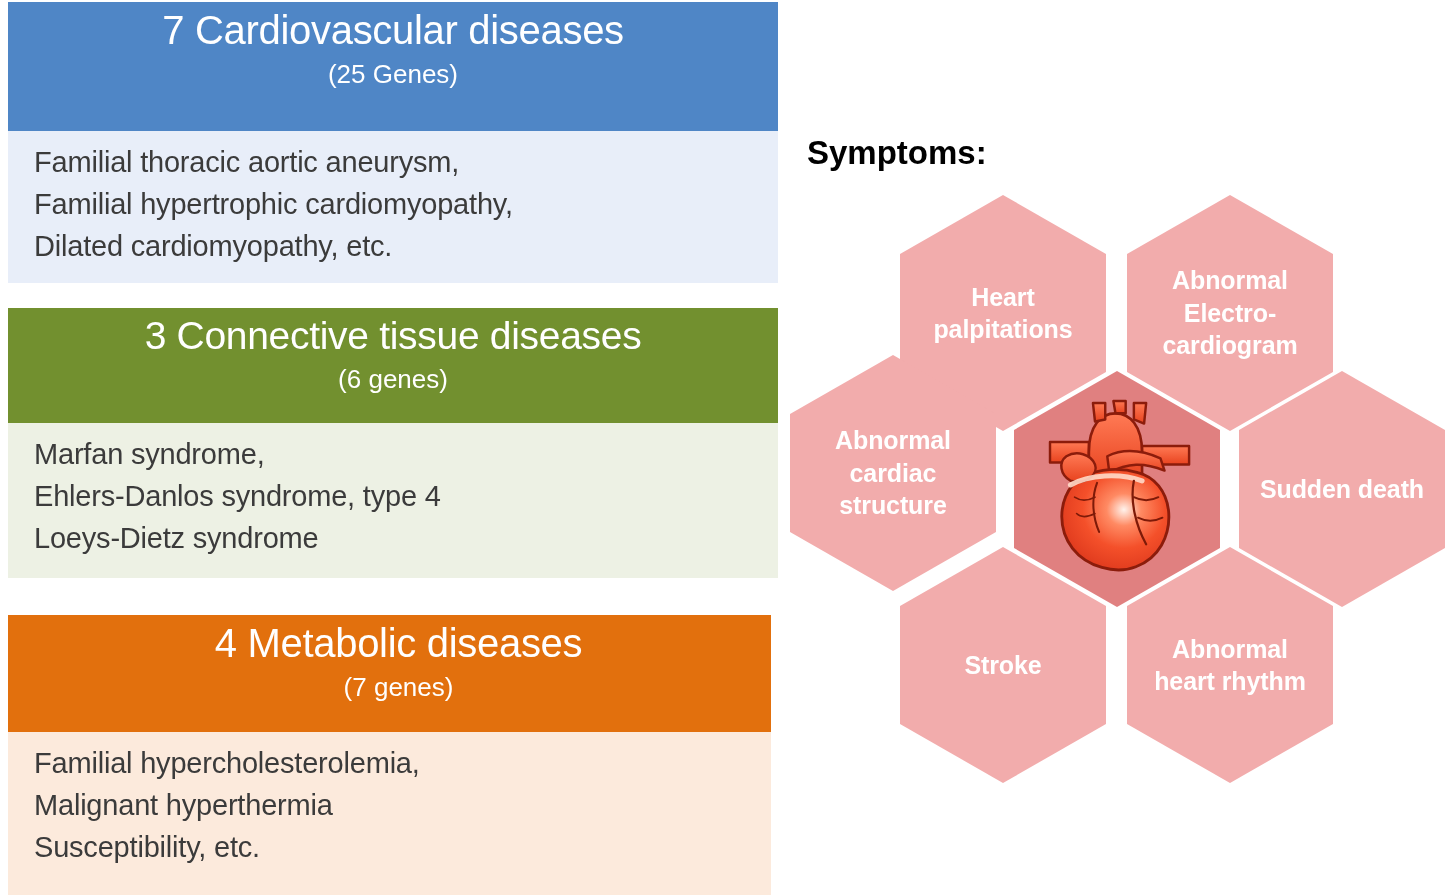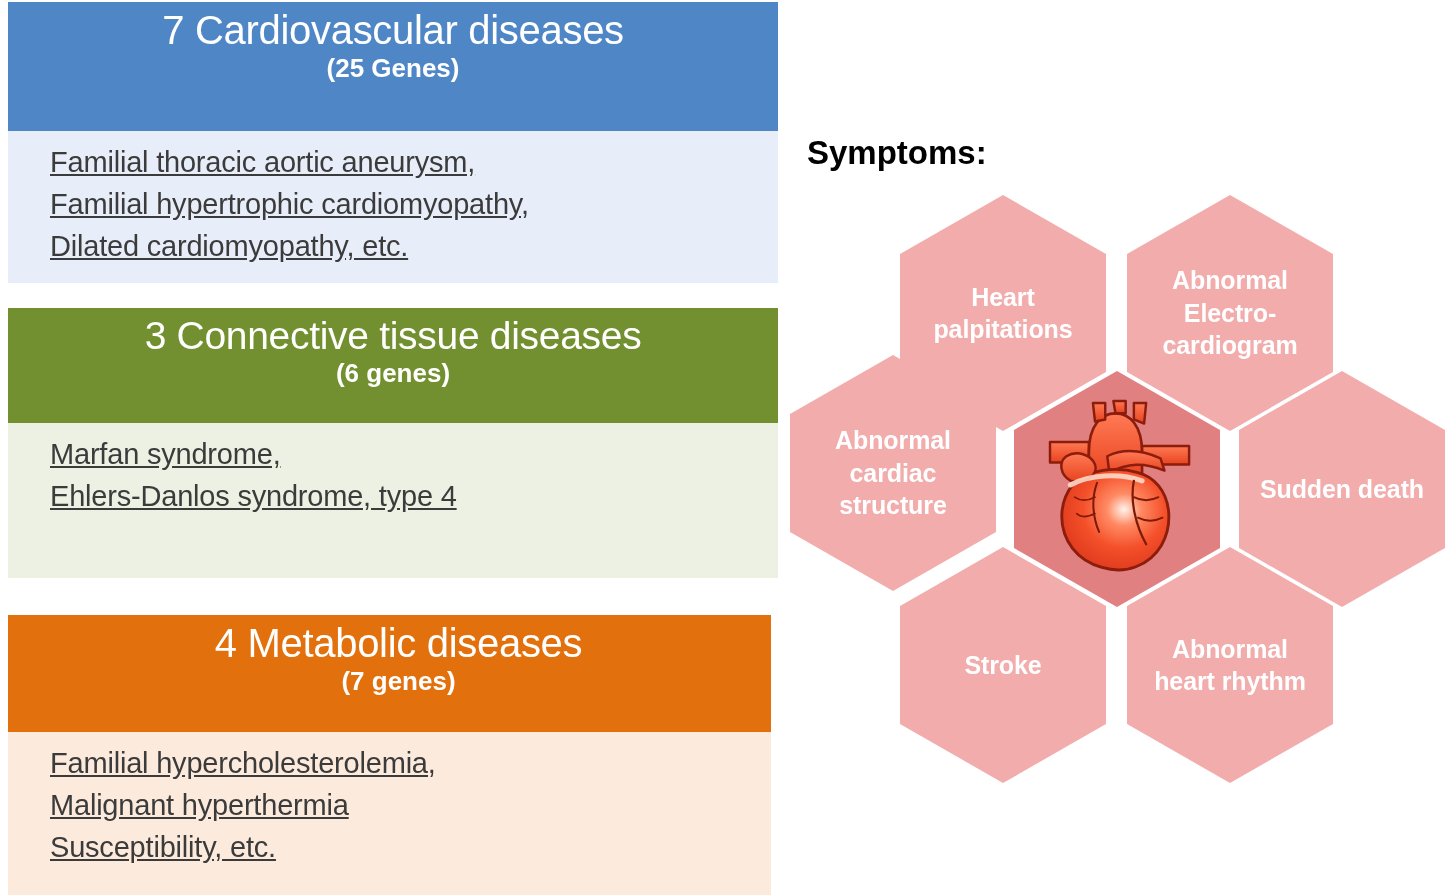--- a/index.html
+++ b/index.html
@@ -39,30 +39,29 @@
     display: block;
     font-size: 40px;
     font-weight: 400;
     line-height: 1.12;
     letter-spacing: -0.3px;
     white-space: nowrap;
   }
   .panel-subtitle {
     display: block;
     font-size: 26px;
-    font-weight: 700;
+    font-weight: 400;
     line-height: 1.15;
-    margin-top: 1px;
+    margin-top: 7px;
   }
   .panel-body {
     width: 100%;
     box-sizing: border-box;
-    padding: 10px 0 10px 42px;
+    padding: 10px 0 10px 26px;
     color: #3b3b3b;
-    text-decoration: underline;
   }
   .panel-line {
     display: block;
     font-size: 29px;
     line-height: 1.45;
     white-space: nowrap;
     letter-spacing: -0.2px;
   }
 
   
@@ -156,20 +155,21 @@
   </div>
 
   <div class="panel" id="panel-connective">
     <div class="panel-header">
       <span class="panel-title">3 Connective tissue diseases</span>
       <span class="panel-subtitle">(6 genes)</span>
     </div>
     <div class="panel-body">
       <span class="panel-line">Marfan syndrome,</span>
       <span class="panel-line">Ehlers-Danlos syndrome, type 4</span>
+      <span class="panel-line">Loeys-Dietz syndrome</span>
     </div>
   </div>
 
   <div class="panel" id="panel-metabolic">
     <div class="panel-header">
       <span class="panel-title">4 Metabolic diseases</span>
       <span class="panel-subtitle">(7 genes)</span>
     </div>
     <div class="panel-body">
       <span class="panel-line">Familial hypercholesterolemia,</span>

